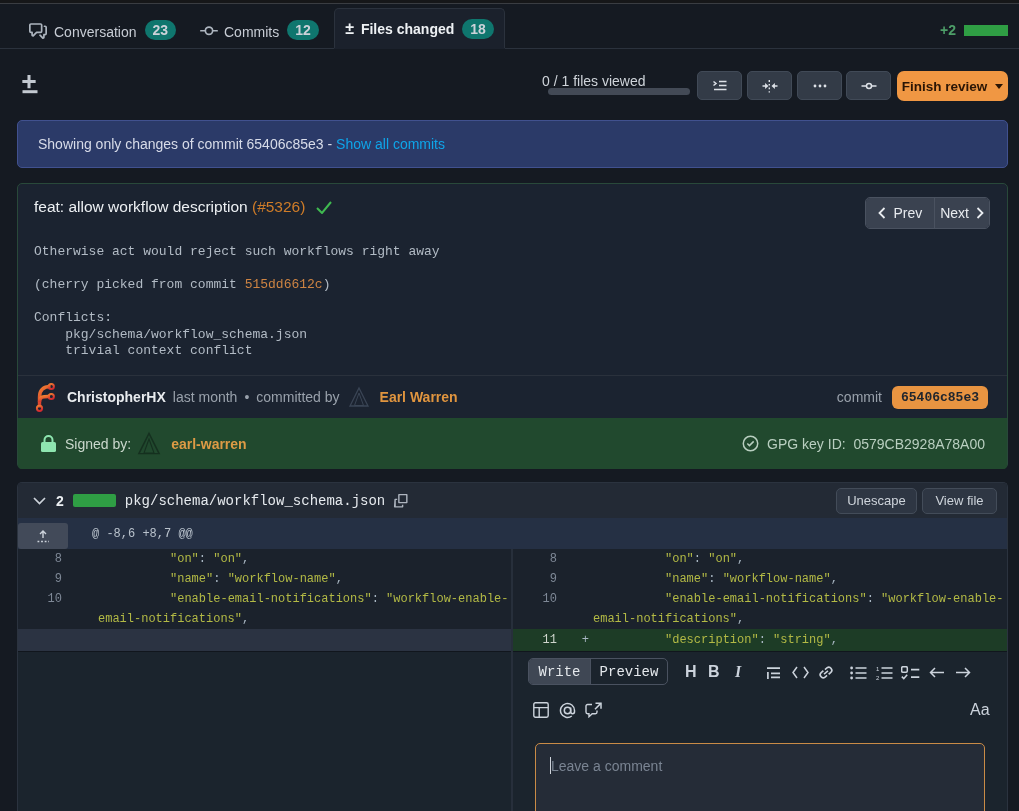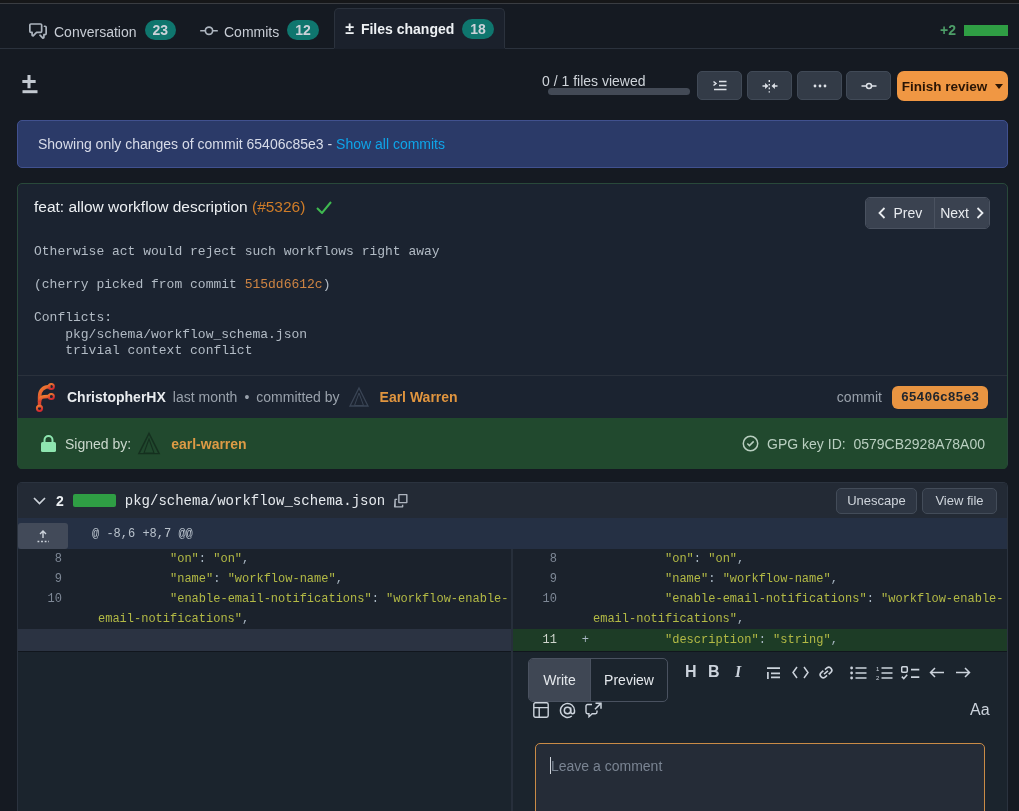--- a/index.html
+++ b/index.html
@@ -76,21 +76,21 @@
 .crow .mk { width:30px; text-align:right; padding-right:4px; }
 .crow .cd { flex:1; white-space:pre-wrap; word-break:break-all; }
 .crow .str { color:#b3ba45; }
 .addrow { background:#1d3c26; }
 .addrow .ln { color:#cfd6cd; }
 .emptyrow { background:#2b3342; height:22px; }
 .addrow { height:22px; line-height:22px; }
 .commentcell { background:#1b242d; border-top:1px solid #11161d; }
 
 
-#wptabs { left:528px; top:658px; display:flex; border:1px solid #4a5260; border-radius:5px; overflow:hidden; height:44px; }
+#wptabs { left:528px; top:658px; display:flex; border:1px solid #4a5260; border-radius:5px; overflow:hidden; height:27px;font-family:Liberation Mono, monospace; }
 #wptabs .seg { font-size:14px; color:#e4e8ec; display:flex; align-items:center; justify-content:center; }
 #wptabs .seg.w1 { width:61px; }
 #wptabs .seg.w2 { width:77px; }
 #wptabs .seg.on { background:#3f4754; }
 #wptabs .seg+ .seg { border-left:1px solid #4a5260; }
 .tbi { position:absolute; color:#ccd3dc; }
 #txtarea { left:535px; top:743px; width:450px; height:100px; background:#252c37; border:1px solid #c98b46; border-radius:5px; color:#7a8492; font-size:14px; padding:13px 14px; }
 </style>
 </head>
 <body>

